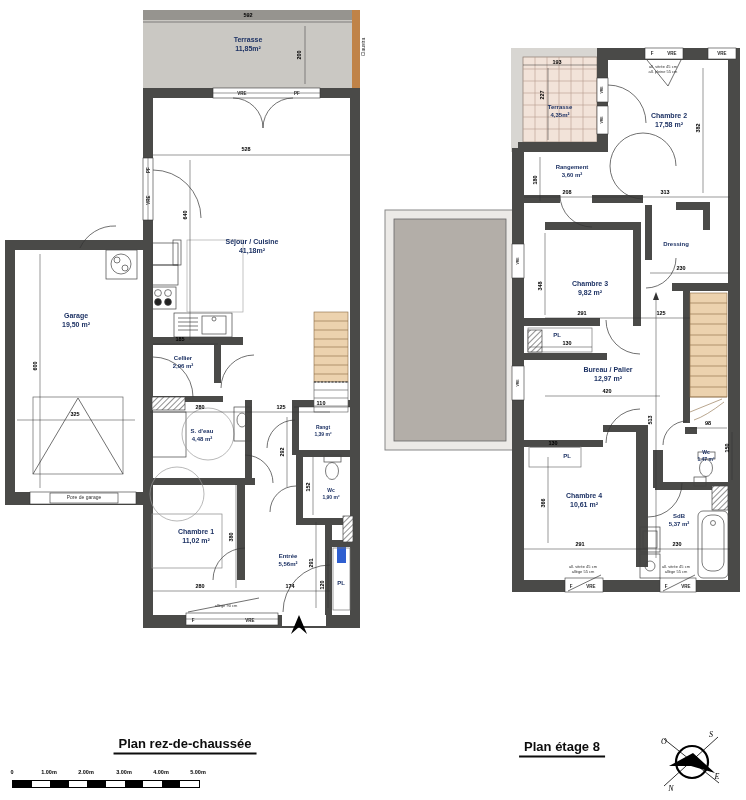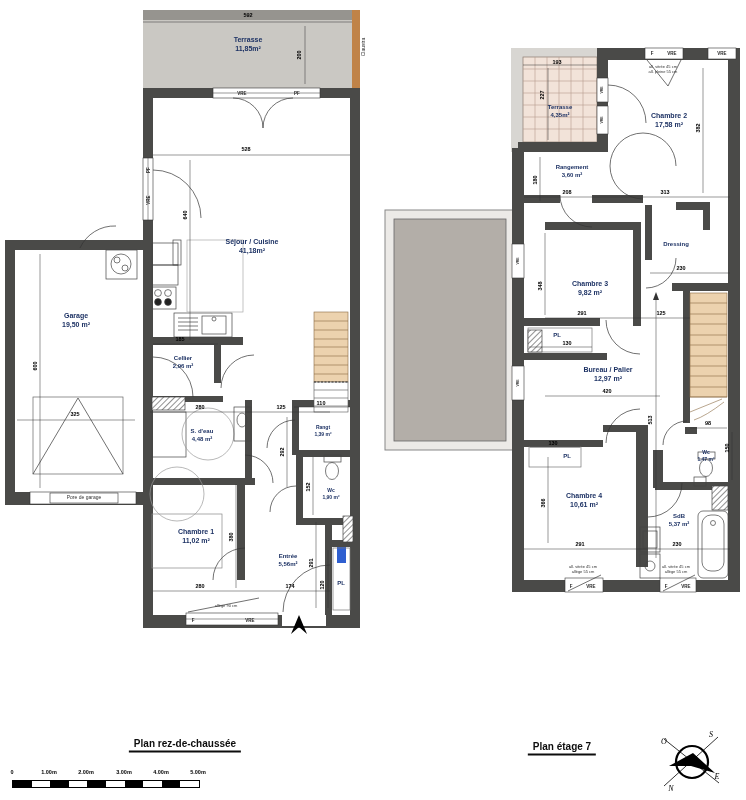--- a/index.html
+++ b/index.html
@@ -7,21 +7,21 @@
   svg.lw{position:absolute;left:0;top:0}
   .lbl{position:absolute;transform:translate(-50%,-50%);color:#1d3264;font-weight:bold;font-size:7px;text-align:center;line-height:1.3;white-space:nowrap;z-index:5}
   .lbl.sm{font-size:5px}
   .lbl.md{font-size:6px}
   .dim{position:absolute;transform:translate(-50%,-50%);color:#000;font-weight:bold;font-size:5.5px;white-space:nowrap;z-index:5}
   .dim.v{transform:translate(-50%,-50%) rotate(-90deg)}
   .win{position:absolute;transform:translate(-50%,-50%);font-size:4.5px;font-weight:bold;color:#222;white-space:nowrap;z-index:6}
   .win.v{transform:translate(-50%,-50%) rotate(-90deg)}
   .ann{position:absolute;transform:translate(-50%,-50%);font-size:4px;color:#333;text-align:center;line-height:1.15;white-space:nowrap;z-index:6}
   .ann.v{transform:translate(-50%,-50%) rotate(-90deg)}
-  .title{position:absolute;transform:translate(-50%,-50%);font-size:10px;font-weight:bold;color:#0d0d0d;border-bottom:2px solid #0d0d0d;padding:0 5px 2px;white-space:nowrap;z-index:5}
+  .title{position:absolute;transform:translate(-50%,-50%);font-size:13px;font-weight:bold;color:#0d0d0d;border-bottom:2px solid #0d0d0d;padding:0 5px 2px;white-space:nowrap;z-index:5}
   .scl{position:absolute;transform:translate(-50%,-50%);font-size:5.5px;font-weight:bold;color:#000;z-index:5}
   .cmp{position:absolute;transform:translate(-50%,-50%);font-size:8px;font-style:italic;font-family:"Liberation Serif",serif;color:#000;z-index:5}
   .scalebar{position:absolute;left:12px;top:780px;width:186px;height:6px;border:1px solid #000;background:#fff;z-index:4}
   .seg{position:absolute;top:0;height:100%;width:18.6px}
   .seg.b{background:#000}
 </style>
 </head>
 <body>
 
 <div class="canvas">
@@ -438,21 +438,21 @@
 <div class="ann" style="left:583px;top:570px">
   <span>all. vitrée 45 cm</span><br>
   <span>allège 55 cm</span>
 </div>
 <div class="ann" style="left:676px;top:570px">
   <span>all. vitrée 45 cm</span><br>
   <span>allège 55 cm</span>
 </div>
 
 <div class="title" style="left:185px;top:745px">Plan  rez-de-chaussée</div>
-<div class="title" style="left:562px;top:748px">Plan  étage  7</div>
+<div class="title" style="left:562px;top:748px">Plan  étage  8</div>
 
 <div class="scl" style="left:12px;top:772px">0</div>
 <div class="scl" style="left:49px;top:772px">1.00m</div>
 <div class="scl" style="left:86px;top:772px">2.00m</div>
 <div class="scl" style="left:124px;top:772px">3.00m</div>
 <div class="scl" style="left:161px;top:772px">4.00m</div>
 <div class="scl" style="left:198px;top:772px">5.00m</div>
 <div class="scalebar">
   <div class="seg b" style="left:0"></div>
       <div class="seg" style="left:18.6px"></div>

